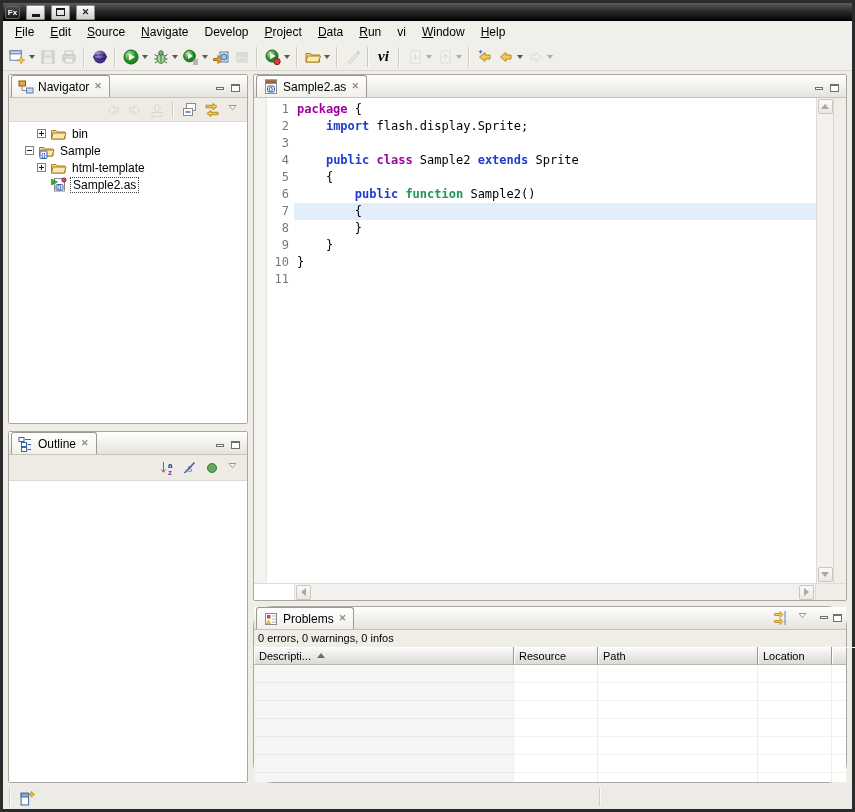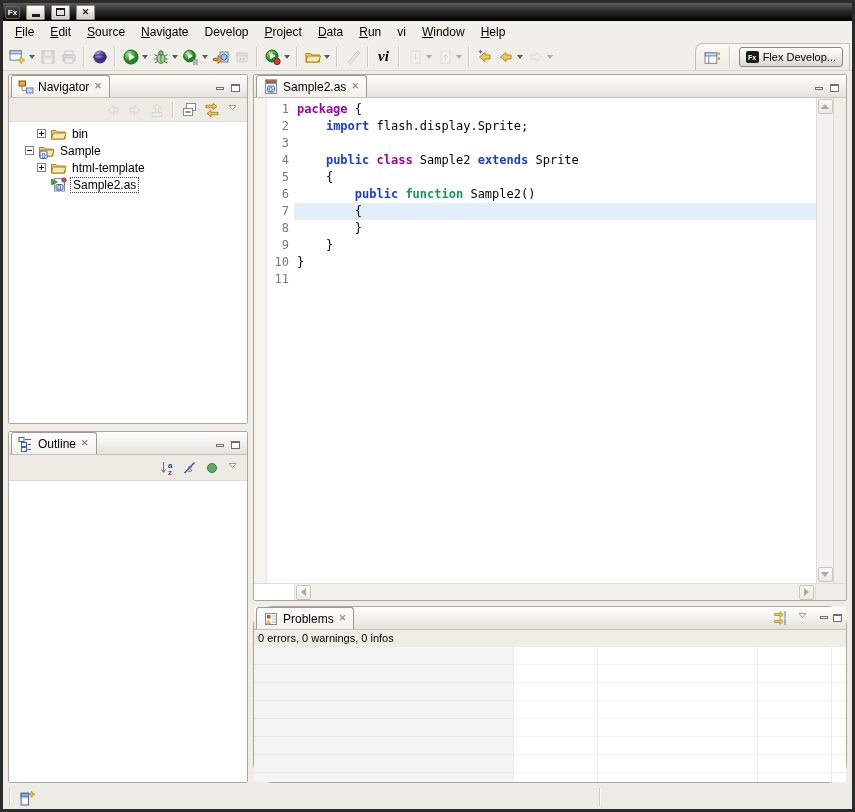--- a/index.html
+++ b/index.html
@@ -340,35 +340,20 @@
           <div class="tb-btn disabled">
             <span class="ic">
               <svg width="17" height="16" viewBox="0 0 16 16">
                 <path d="M8.5 3.5 L14 8 l-5.5 4.5 V10 h-5 V6 h5z" fill="#F2F2F2" stroke="#C2C2C2"></path>
               </svg>
             </span>
             <span class="caret"></span>
           </div>
         </div>
       </span>
-    <div class="persp-bar">
-      <span class="vt-ic">
-          <svg width="17" height="17" viewBox="0 0 16 16">
-            <rect x="1" y="3.5" width="11" height="10" fill="#fff" stroke="#7A8AA8"></rect>
-            <rect x="1" y="3.5" width="11" height="3" fill="#C6D4EC" stroke="#7A8AA8"></rect>
-            <line x1="4.5" y1="6.5" x2="4.5" y2="13.5" stroke="#7A8AA8"></line>
-            <path d="M13 4.5 h2 M14 3.5 v2 M13 9 h2 M14 8 v2" stroke="#C79A17" stroke-width="1.6"></path>
-          </svg>
-        </span>
-      <span class="tb-sep"></span>
-      <div class="persp-btn">
-        <span class="persp-badge">Fx</span>
-        <span>Flex Develop...</span>
-      </div>
-    </div>
   </div>
 
   <div class="workspace">
 
     <div class="col-left">
       <div class="panel" style="height:350px;flex:none;">
         <div class="tabstrip">
           <div class="vtab">
             <span class="vt-ic" style="width:16px;height:15px">
                 <svg width="16" height="16" viewBox="0 0 16 16">
@@ -610,20 +595,38 @@
             <span class="vt-ic">
                 <svg width="12" height="12" viewBox="0 0 16 16">
                   <path d="M1.5 2 h9 L6 7.5z" fill="#fff" stroke="#7A7A7A"></path>
                 </svg>
               </span>
             <div class="g-min" style="background:#fff;border:1px solid #6f6f6f;height:3px;margin:0 0 0 3px"></div>
             <div class="g-max" style="border-color:#6f6f6f;background:#fff"></div>
           </div>
         </div>
         <div class="problems-summary">0 errors, 0 warnings, 0 infos</div>
+        <div class="table-header">
+            <div class="th" style="width: 260px;">
+              <span>Descripti...</span>
+              <span class="sort-asc"></span>
+            </div>
+            <div class="th" style="width: 84px;">
+              <span>Resource</span>
+            </div>
+            <div class="th" style="width: 160px;">
+              <span>Path</span>
+            </div>
+            <div class="th" style="width: 74px;">
+              <span>Location</span>
+            </div>
+            <div class="th" style="width: 52px;">
+              <span></span>
+            </div>
+          </div>
         <div class="table-body">
             <div class="desc-shade" style="width: 260px;"></div>
             <div class="vline" style="left: 259px;"></div>
             <div class="vline" style="left: 343px;"></div>
             <div class="vline" style="left: 503px;"></div>
             <div class="vline" style="left: 577px;"></div>
             <div class="vline" style="left: 629px;"></div>
           </div>
       </div>
     </div>

